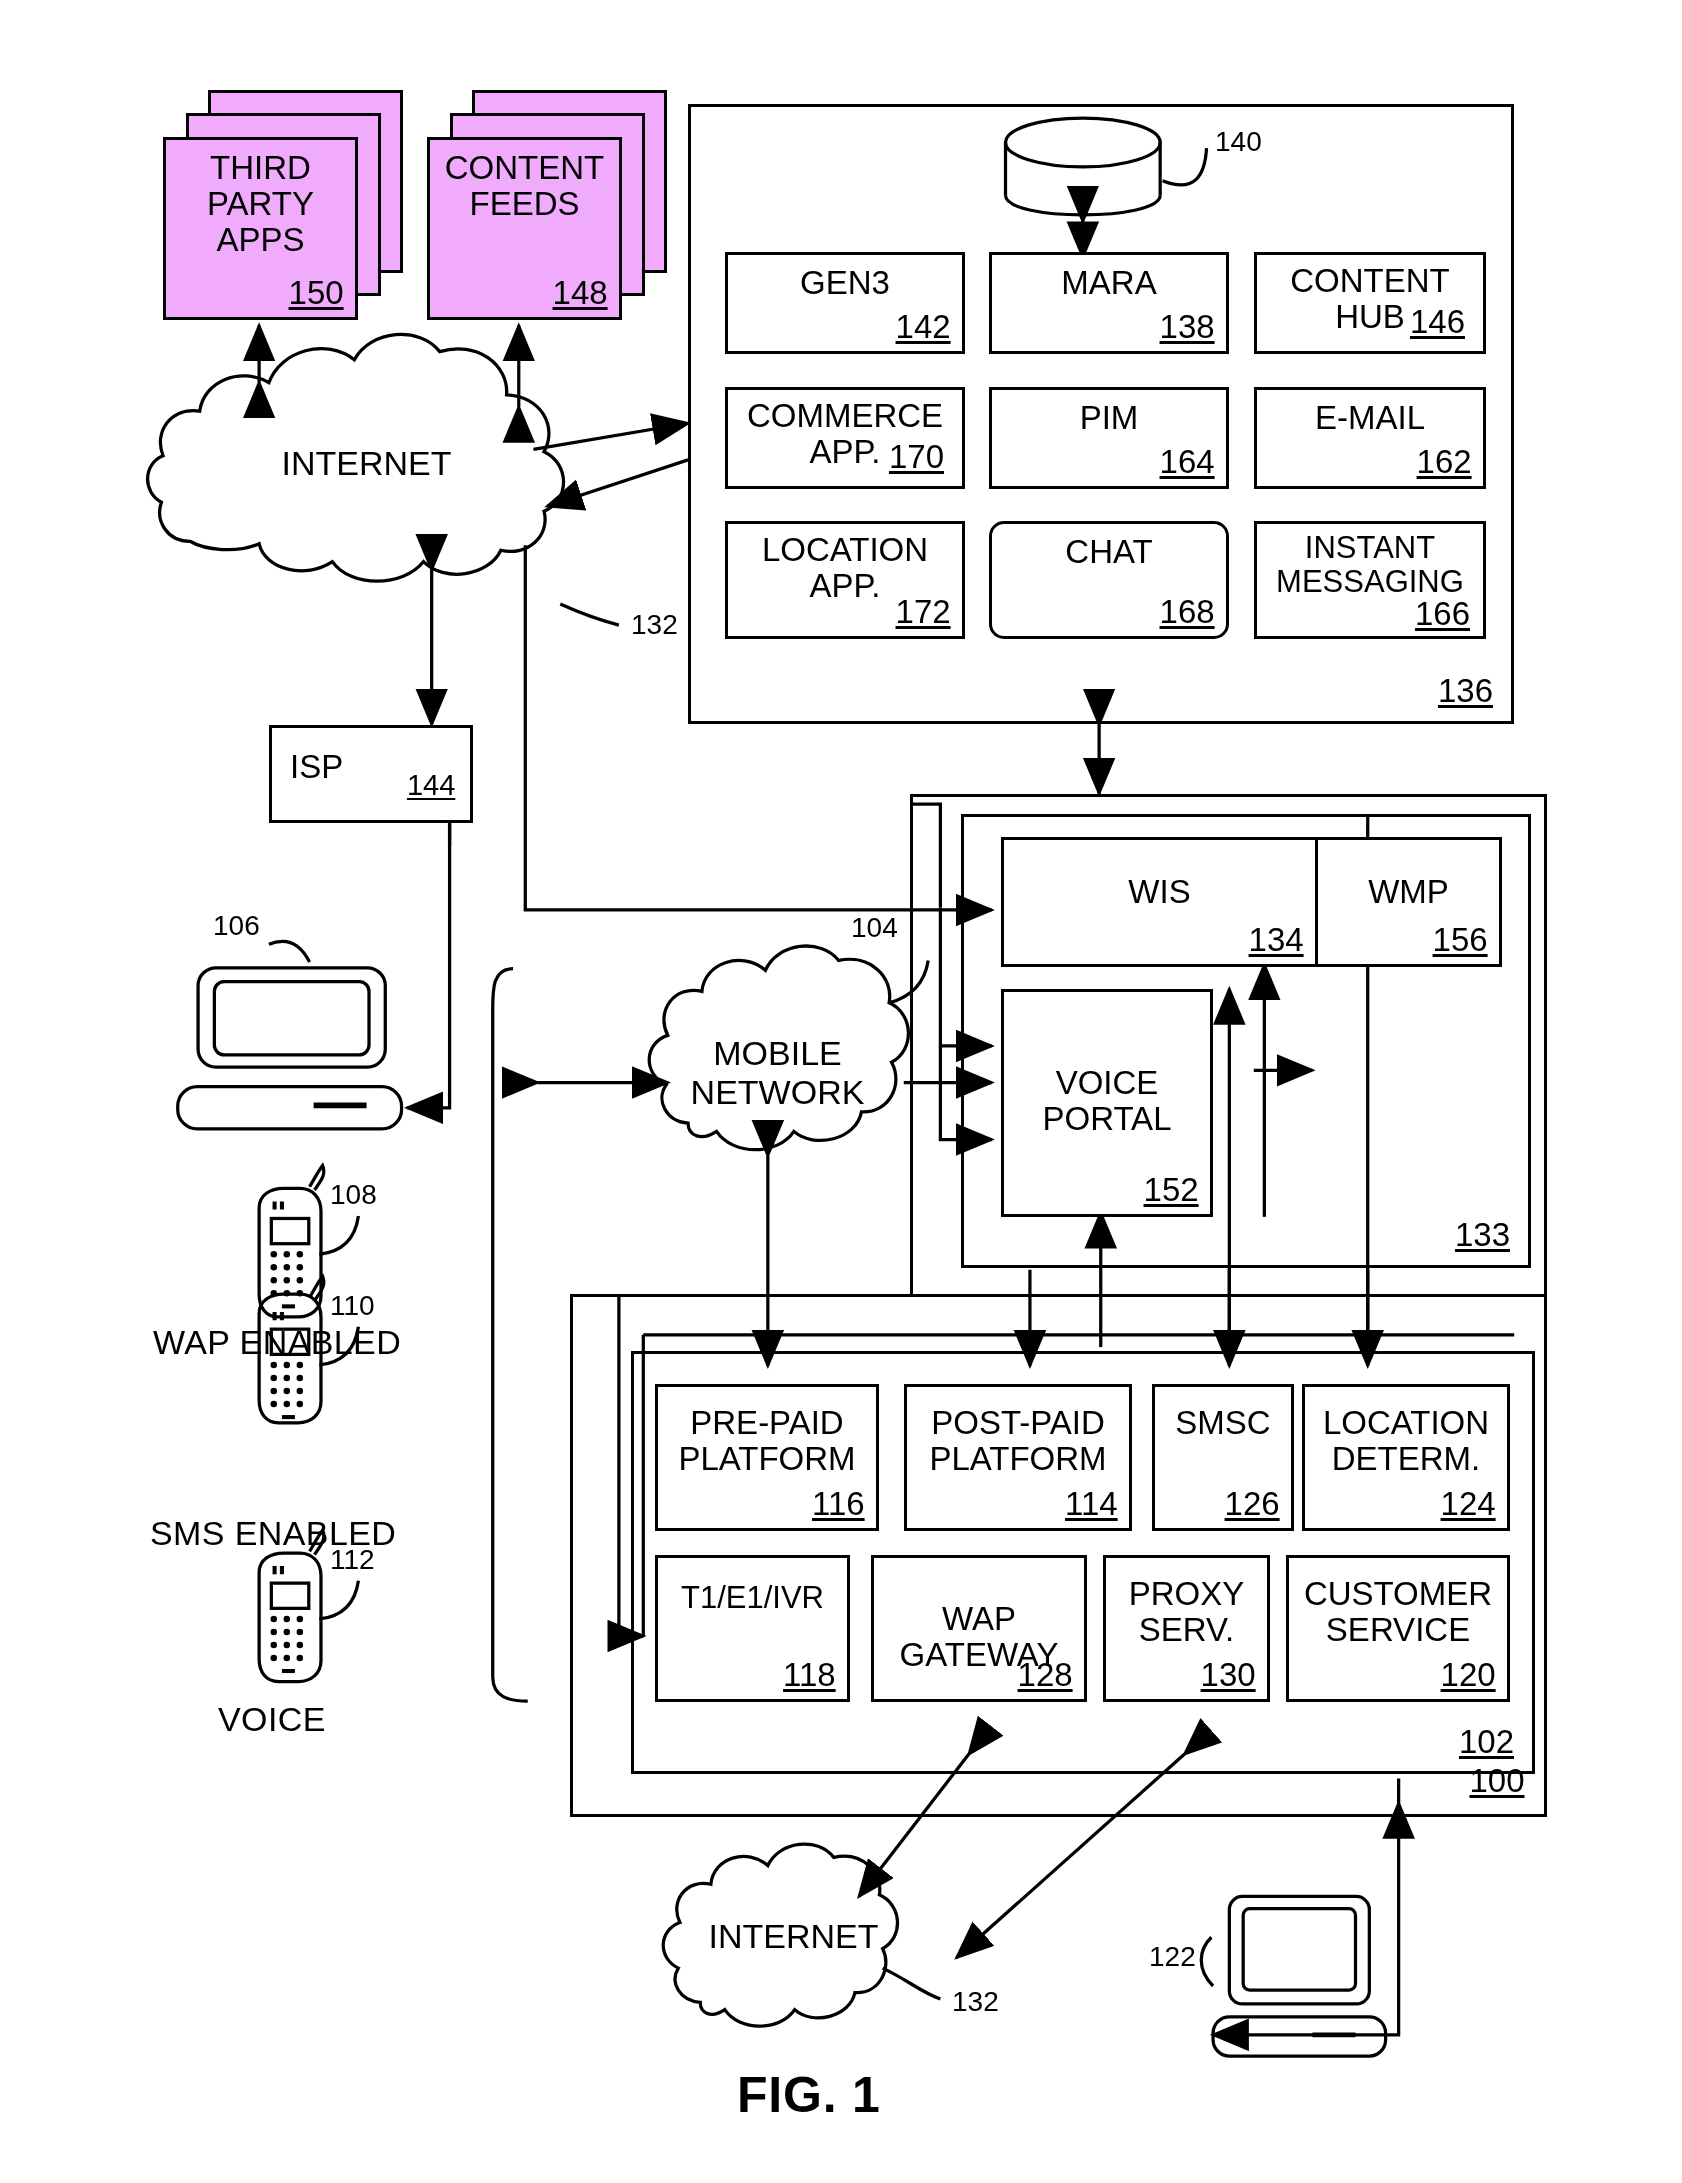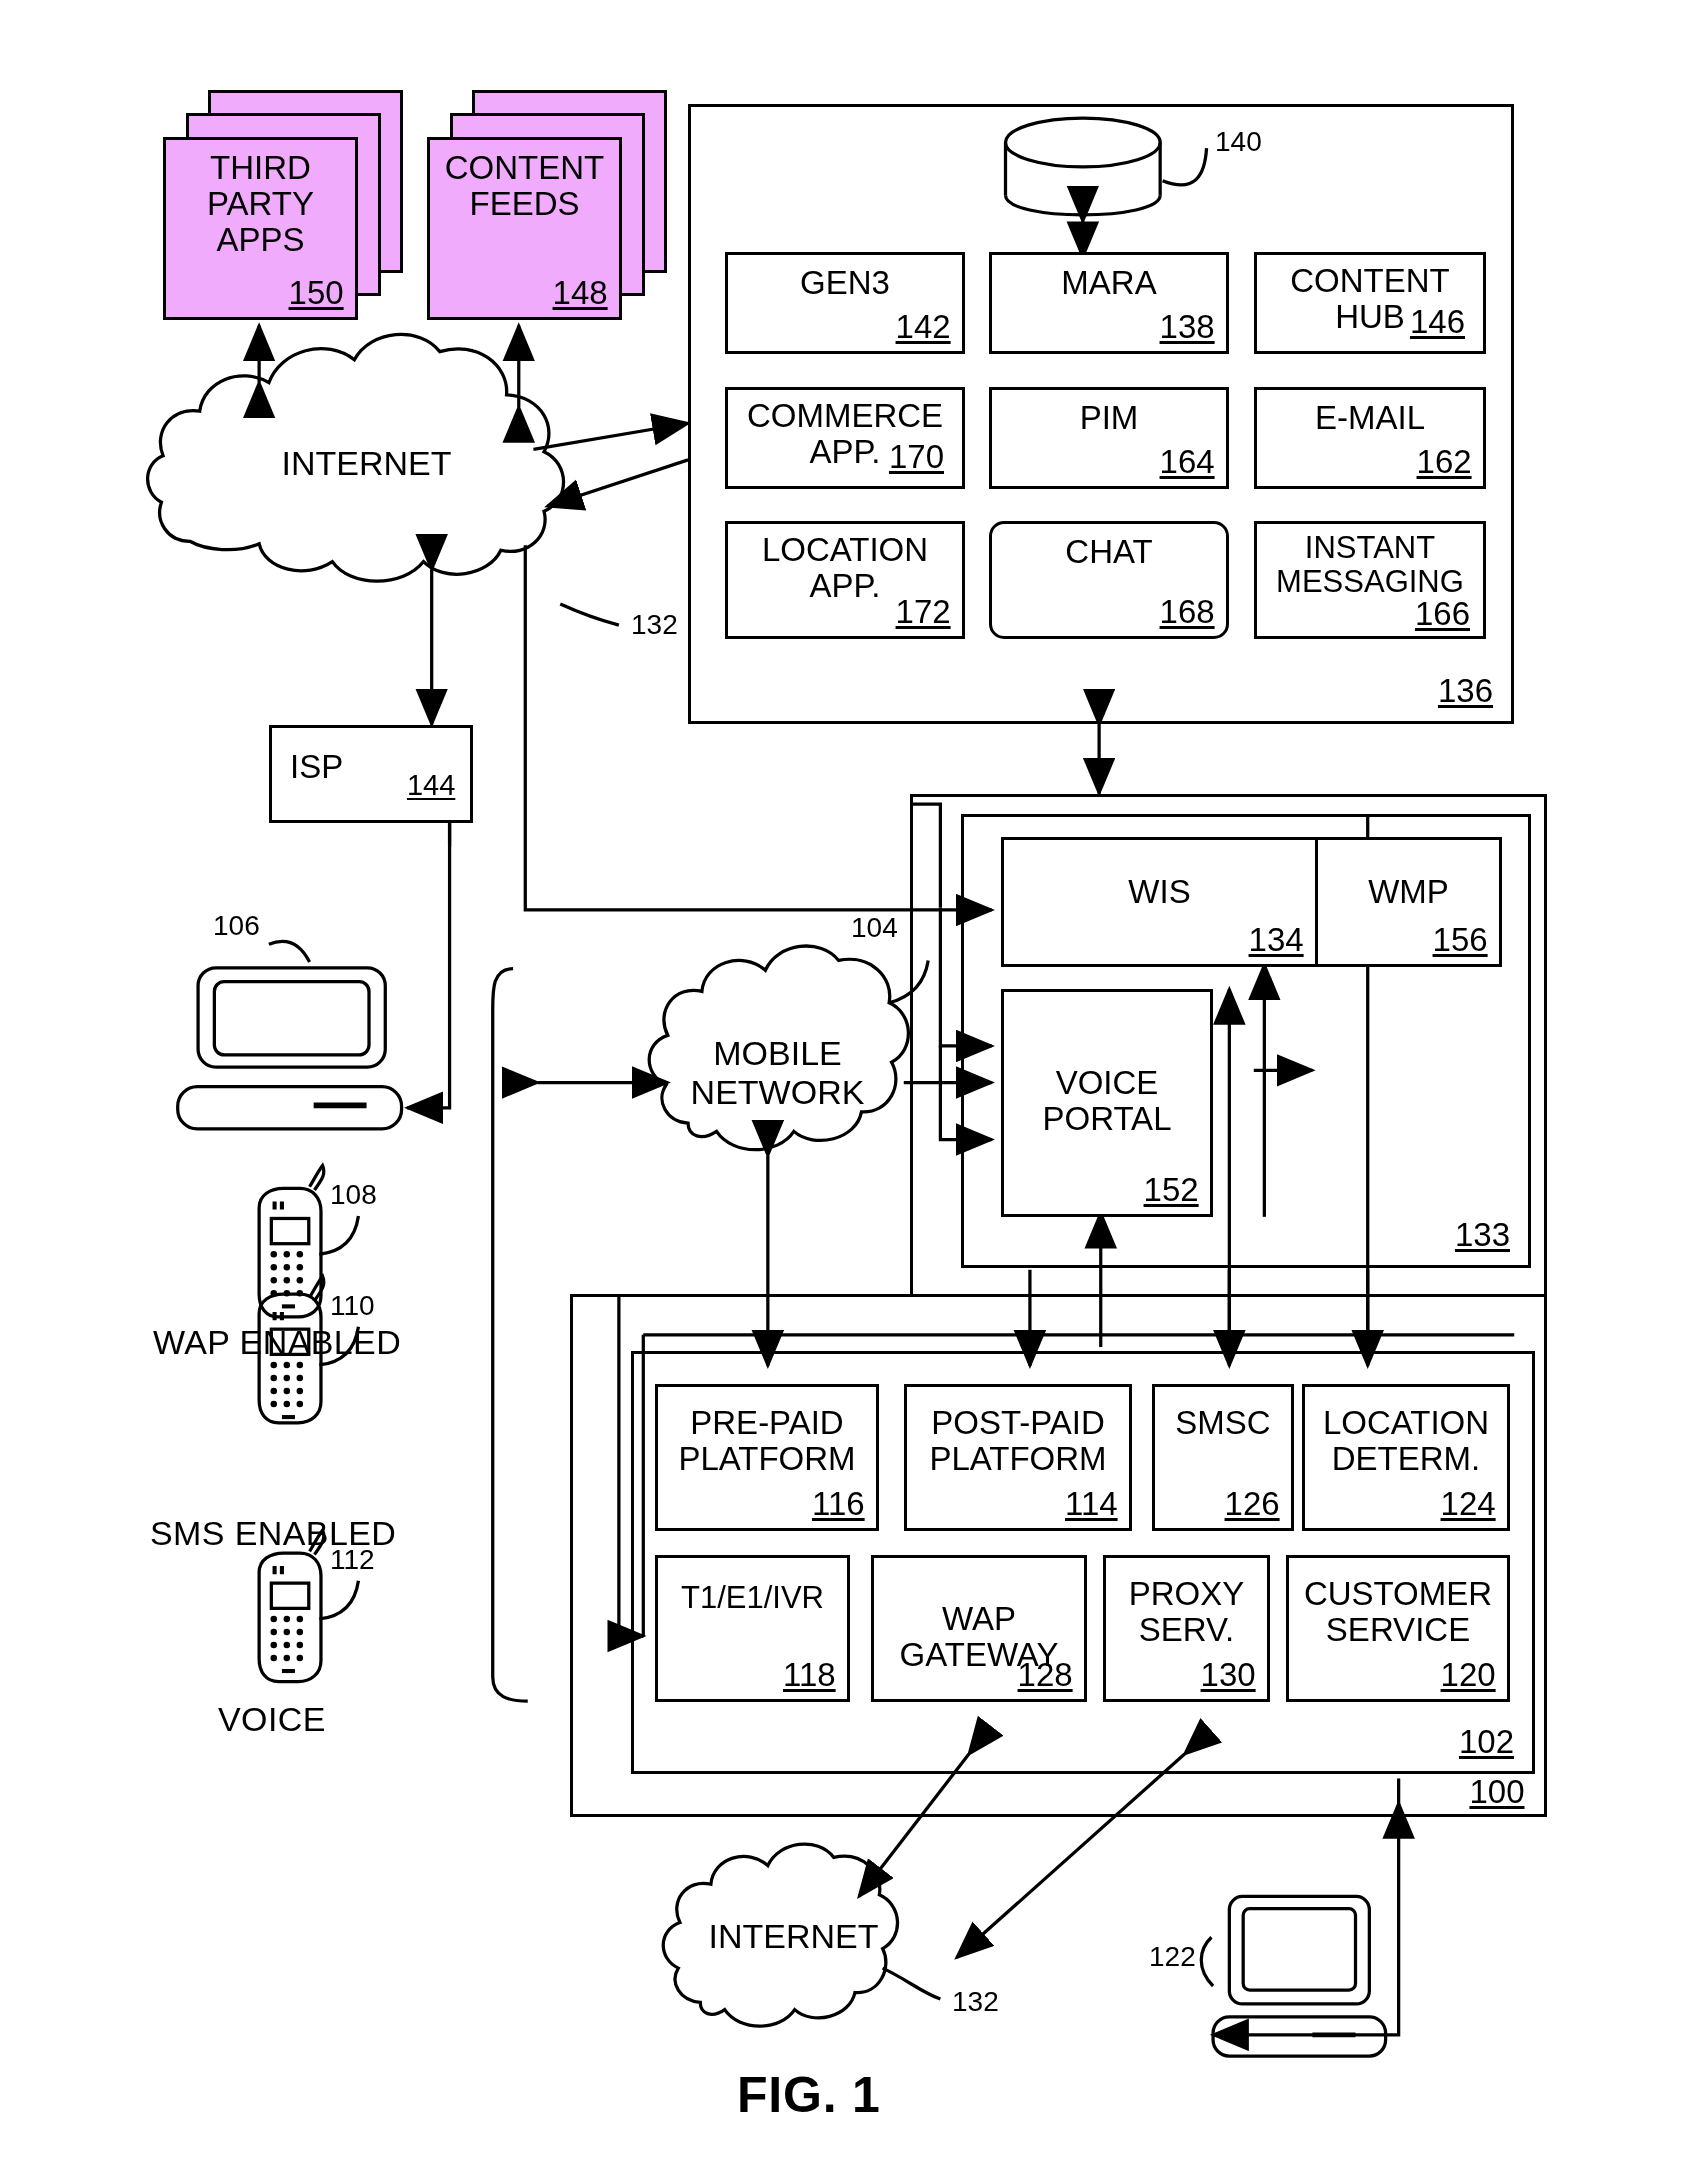--- a/index.html
+++ b/index.html
@@ -394,21 +394,21 @@
     <div class="boxtitle">CHAT</div>
     <div class="refnum">168</div>
   </div>
   <div class="box" style="left:1254px; top:521px; width:232px; height:118px;">
     <div class="boxtitle" style="top:6.5px; font-size:31px;">INSTANT
 MESSAGING</div>
     <div class="refnum" style="right:13px; bottom:3.3px;">166</div>
   </div>
 
   <div class="panel" style="left:570px; top:1294px; width:977px; height:523px;">
-    <div class="refnum" style="right:19.5px; bottom:3px;">100</div>
+    <div class="refnum" style="right:19.5px; bottom:14px;">100</div>
   </div>
 
   <div class="panel" style="left:910px; top:794px; width:637px; height:501px; border-bottom:none;"></div>
 
   <div class="panel" style="left:961px; top:814px; width:570px; height:454px;">
     <div class="refnum" style="right:18px; bottom:11.4px;">133</div>
   </div>
 
   <div class="box" style="left:1001px; top:837px; width:317px; height:130px;">
     <div class="boxtitle" style="top:34px;">WIS</div>

